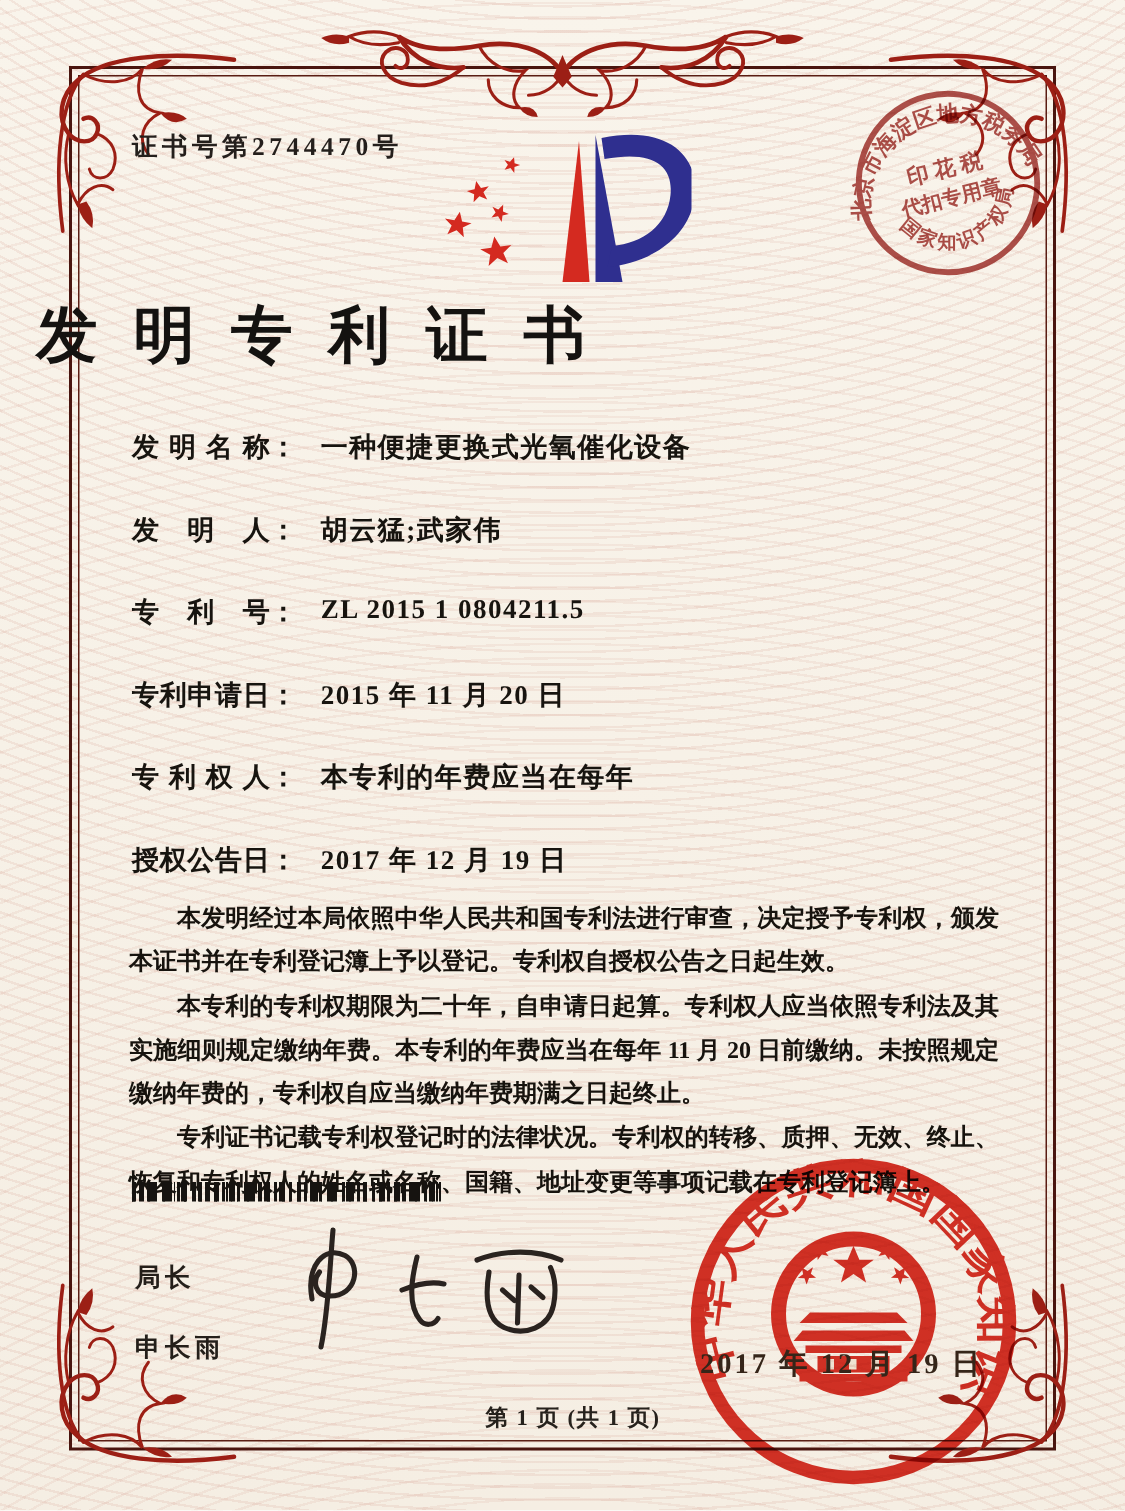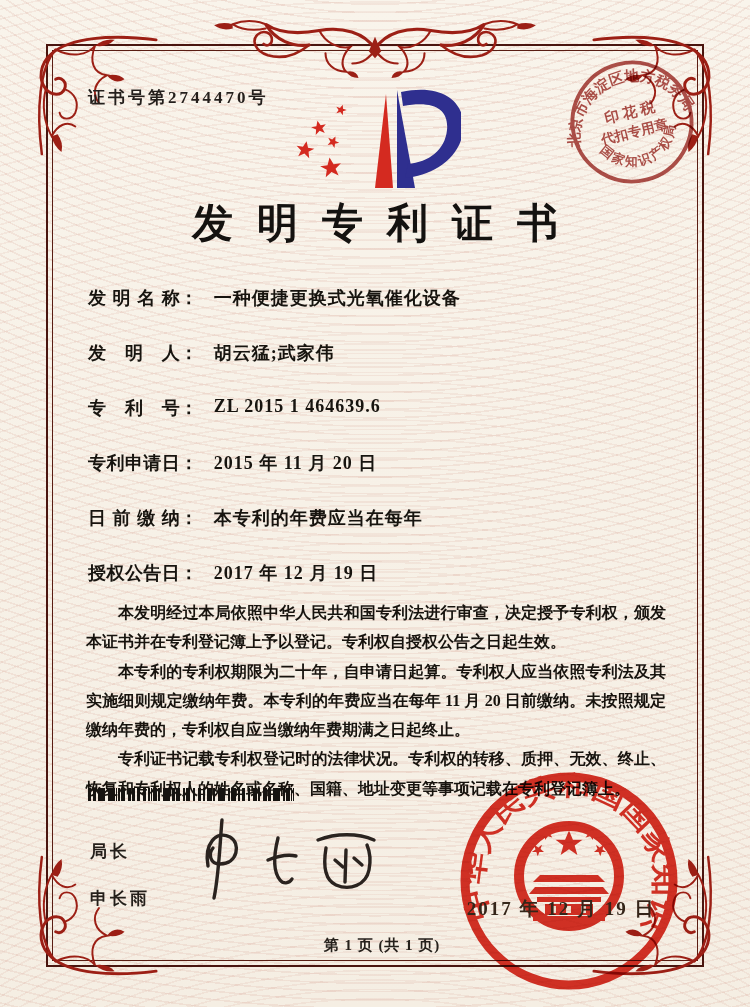--- a/index.html
+++ b/index.html
@@ -28,21 +28,21 @@
   .cert-number{
     position:absolute;left:88px;top:86px;
     font-size:17px;letter-spacing:3px;color:#241f1c;font-weight:600;
   }
   .tax-stamp{position:absolute;top:44px;right:40px;width:156px;height:156px;
     transform:rotate(-14deg);opacity:.82;mix-blend-mode:multiply;}
   .logo{position:absolute;top:80px;left:50%;transform:translateX(-50%);width:172px;height:116px;}
 
   .title{
     position:absolute;top:196px;left:0;right:0;
-    text-align:center;font-size:41px;font-weight:600;color:#141210;
+    font-size:41px;font-weight:600;color:#141210;
     letter-spacing:24px;text-indent:24px;
   }
 
   .fields{position:absolute;left:88px;top:286px;width:580px;}
   .field-row{height:55px;font-size:18px;color:#17140f;font-weight:600;}
   .field-label{display:inline-block;width:5.1em;text-align:justify;text-align-last:justify;vertical-align:top;}
   .field-colon{display:inline-block;vertical-align:top;}
   .field-value{display:inline-block;margin-left:16px;letter-spacing:1px;vertical-align:top;}
 
   .body-text{position:absolute;left:86px;top:598px;width:580px;
@@ -159,27 +159,27 @@
   <div class="title">发明专利证书</div>
 
   <div class="fields">
     <div class="field-row">
       <span class="field-label">发明名称</span><span class="field-colon">：</span><span class="field-value">一种便捷更换式光氧催化设备</span>
     </div>
     <div class="field-row">
       <span class="field-label">发明人</span><span class="field-colon">：</span><span class="field-value">胡云猛;武家伟</span>
     </div>
     <div class="field-row">
-      <span class="field-label">专利号</span><span class="field-colon">：</span><span class="field-value">ZL 2015 1 464639.6</span>
+      <span class="field-label">专利号</span><span class="field-colon">：</span><span class="field-value">ZL 2015 1 0804211.5</span>
     </div>
     <div class="field-row">
       <span class="field-label">专利申请日</span><span class="field-colon">：</span><span class="field-value">2015 年 11 月 20 日</span>
     </div>
     <div class="field-row">
-      <span class="field-label">日前缴纳</span><span class="field-colon">：</span><span class="field-value">本专利的年费应当在每年</span>
+      <span class="field-label">专利权人</span><span class="field-colon">：</span><span class="field-value">本专利的年费应当在每年</span>
     </div>
     <div class="field-row">
       <span class="field-label">授权公告日</span><span class="field-colon">：</span><span class="field-value">2017 年 12 月 19 日</span>
     </div>
   </div>
 
   <div class="body-text">
     <p>本发明经过本局依照中华人民共和国专利法进行审查，决定授予专利权，颁发本证书并在专利登记簿上予以登记。专利权自授权公告之日起生效。</p>
     <p>本专利的专利权期限为二十年，自申请日起算。专利权人应当依照专利法及其实施细则规定缴纳年费。本专利的年费应当在每年 11 月 20 日前缴纳。未按照规定缴纳年费的，专利权自应当缴纳年费期满之日起终止。</p>
     <p>专利证书记载专利权登记时的法律状况。专利权的转移、质押、无效、终止、恢复和专利权人的姓名或名称、国籍、地址变更等事项记载在专利登记簿上。</p>

